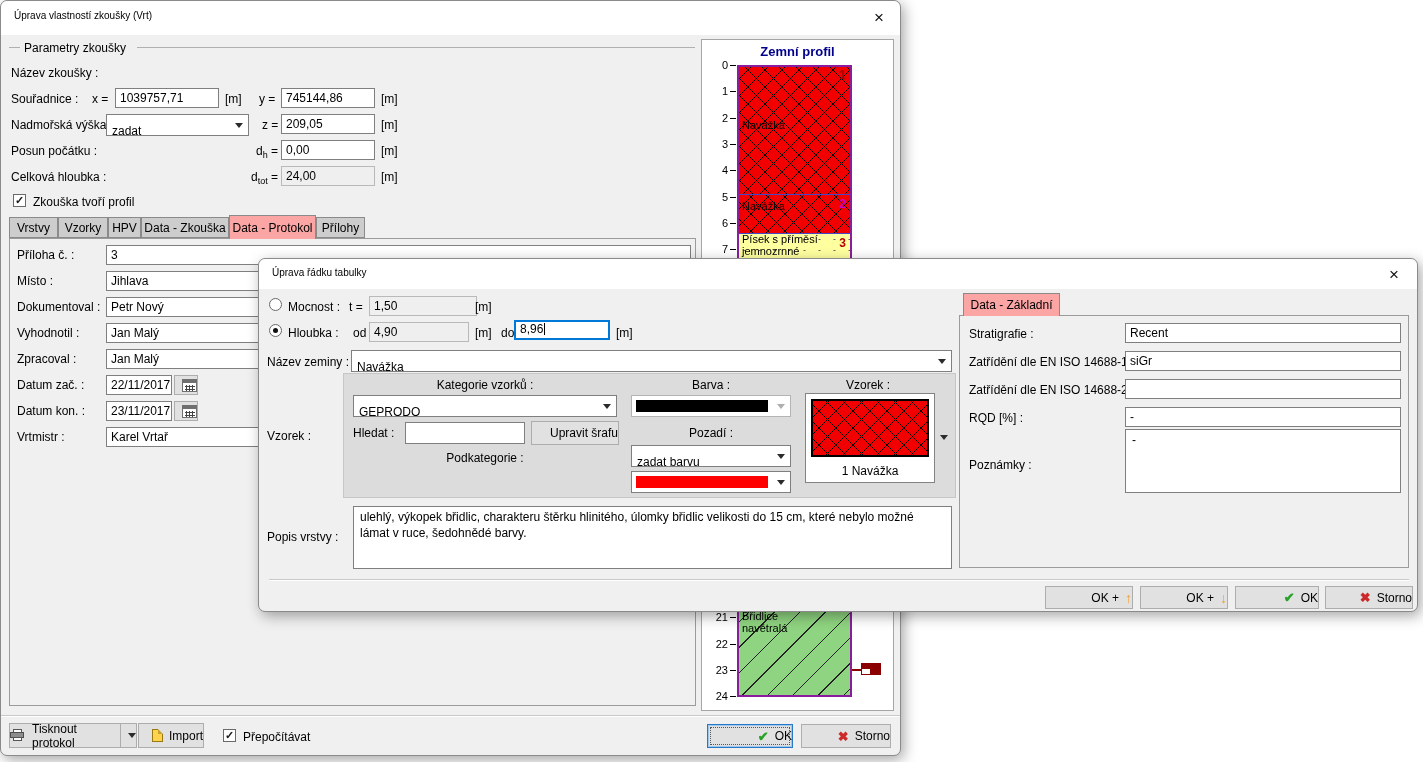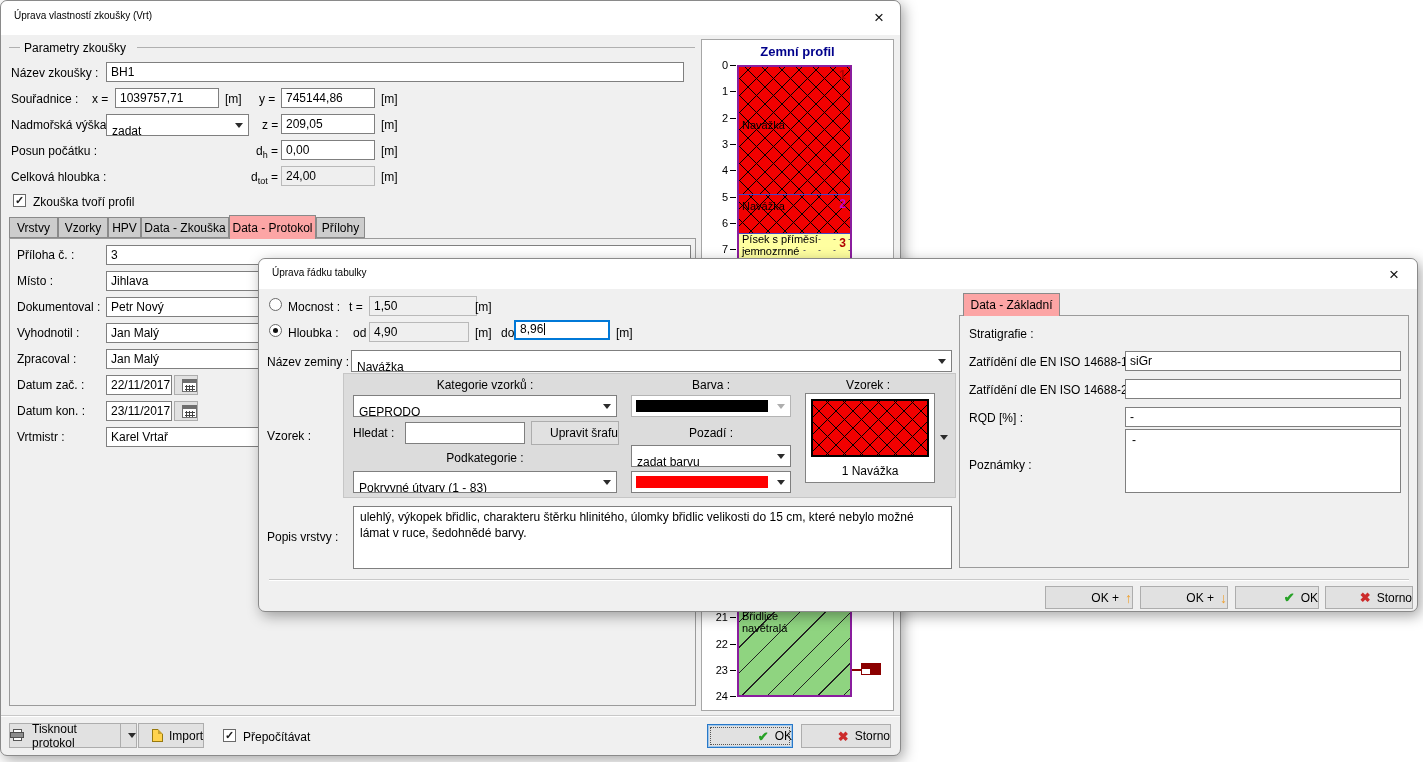--- a/index.html
+++ b/index.html
@@ -77,21 +77,20 @@
     <div class="titlebar" style="height:34px">
       <div class="title">Úprava vlastností zkoušky (Vrt)</div>
       <span class="closex" style="right:16px;top:8px">×</span>
     </div>
 
     <div class="gline" style="left:8px;top:46px;width:11px"></div>
     <div class="lbl" style="left:23px;top:40px">Parametry zkoušky</div>
     <div class="gline" style="left:136px;top:46px;width:558px"></div>
 
     <div class="lbl" style="left:10px;top:65px">Název zkoušky :</div>
-    <div class="inp" style="left:105px;top:61px;width:578px">BH1</div>
 
     <div class="lbl" style="left:10px;top:91px">Souřadnice :</div>
     <div class="lbl" style="left:91px;top:91px">x =</div>
     <div class="inp num" style="left:114px;top:87px;width:104px">1039757,71</div>
     <div class="lbl" style="left:224px;top:91px">[m]</div>
     <div class="lbl" style="left:258px;top:91px">y =</div>
     <div class="inp num" style="left:280px;top:87px;width:94px">745144,86</div>
     <div class="lbl" style="left:380px;top:91px">[m]</div>
 
     <div class="lbl" style="left:10px;top:117px">Nadmořská výška :</div>
@@ -314,26 +313,20 @@
       <span class="arrbox">
           <span class="tri"></span>
         </span>
     </div>
     <div class="lbl" style="left:94px;top:167px">Hledat :</div>
     <div class="inp" style="left:146px;top:163px;width:120px;height:22px"></div>
     <div class="btn" style="left:272px;top:162px;width:88px;height:24px">
         <span>Upravit šrafu</span>
       </div>
     <div class="lbl ctr" style="left:94px;top:192px;width:264px">Podkategorie :</div>
-    <div class="combo" style="left:94px;top:212px;width:264px">
-      <span>Pokryvné útvary (1 - 83)</span>
-      <span class="arrbox">
-          <span class="tri"></span>
-        </span>
-    </div>
 
     <div class="lbl ctr" style="left:372px;top:119px;width:160px">Barva :</div>
     <div class="combo dis" style="left:372px;top:136px;width:160px">
       <span class="sw" style="background:var(--swatch_black,#000)"></span>
       <span class="arrbox">
           <span class="tri dim"></span>
         </span>
     </div>
     <div class="lbl ctr" style="left:372px;top:167px;width:160px">Pozadí :</div>
     <div class="combo" style="left:372px;top:186px;width:160px">
@@ -358,20 +351,21 @@
 
     <div class="lbl" style="left:8px;top:271px">Popis vrstvy :</div>
     <div class="area" style="left:94px;top:247px;width:599px;height:63px"><span style="white-space:normal">ulehlý, výkopek břidlic, charakteru štěrku hlinitého, úlomky břidlic velikosti do 15 cm, které nebylo možné lámat v ruce, šedohnědé barvy.</span></div>
 
     <div class="frame" style="left:700px;top:56px;width:450px;height:253px"></div>
     <div class="tab active" style="left:704px;top:34px;width:97px;height:23px">
         <span>Data - Základní</span>
       </div>
 
     <div class="lbl" style="left:710px;top:68px">Stratigrafie :</div>
+    <div class="inp" style="left:866px;top:64px;width:276px">Recent</div>
     <div class="lbl" style="left:710px;top:96px">Zatřídění dle EN ISO 14688-1 :</div>
     <div class="inp" style="left:866px;top:92px;width:276px">siGr</div>
     <div class="lbl" style="left:710px;top:124px">Zatřídění dle EN ISO 14688-2 :</div>
     <div class="inp" style="left:866px;top:120px;width:276px"></div>
     <div class="lbl" style="left:710px;top:152px">RQD [%] :</div>
     <div class="inp" style="left:866px;top:148px;width:276px">-</div>
     <div class="lbl" style="left:710px;top:199px">Poznámky :</div>
     <div class="area" style="left:866px;top:170px;width:276px;height:64px">-</div>
 
     <div class="sepline" style="left:10px;top:320px;width:1140px"></div>

